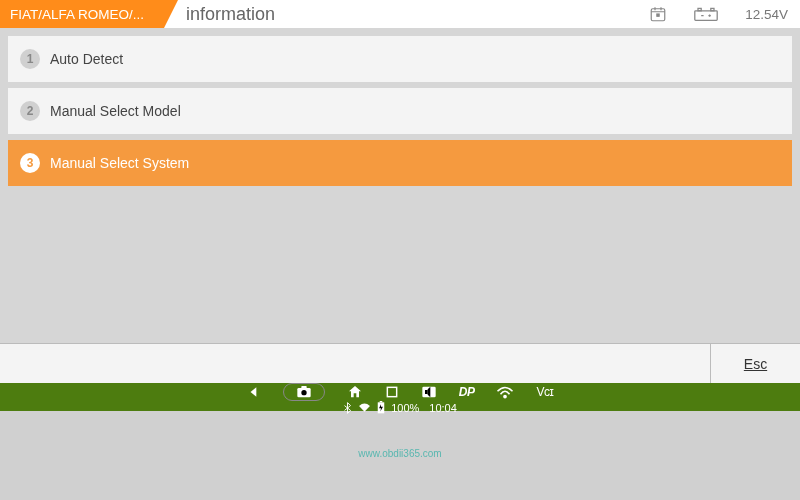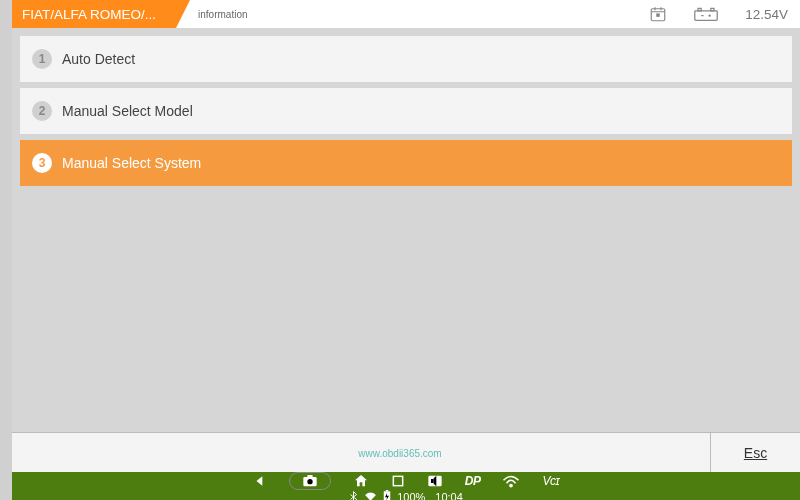--- a/index.html
+++ b/index.html
@@ -1,17 +1,17 @@
 <!DOCTYPE html>
 <html><head>
 <meta charset="utf-8">
 <style>
   * { box-sizing: border-box; margin: 0; padding: 0; }
   html, body { width: 800px; height: 500px; font-family: Arial, sans-serif; overflow: hidden; background: #d0d0d0; }
-  .screen { width: 800px; height: 500px; display: flex; flex-direction: column; padding-left: 12px; }
+  .screen { width: 800px; height: 411px; display: flex; flex-direction: column; }
 
   
   .header { height: 28px; background: #fff; display: flex; align-items: center; position: relative; }
   .tab-brand {
     position: relative;
     height: 28px;
     background: #ff8c1a;
     color: #fff;
     font-size: 13.5px;
     font-weight: 500;
@@ -24,21 +24,21 @@
   .tab-brand::after {
     content: '';
     position: absolute;
     right: -14px; top: 0;
     border-left: 14px solid #ff8c1a;
     border-top: 0;
     border-bottom: 28px solid transparent;
   }
   .tab-info {
     margin-left: 22px;
-    font-size: 10px;
+    font-size: 18px;
     color: #666;
   }
   .header-right {
     margin-left: auto;
     display: flex;
     align-items: center;
     padding-right: 12px;
     gap: 26px;
     color: #777;
     font-size: 13.5px;
@@ -106,21 +106,21 @@
     align-items: center;
     color: #fff;
     font-size: 11px;
     padding: 0 8px;
     flex-direction: column;
   }
   .sysbar .left-icons { display: flex; gap: 22px; align-items: center; flex:1; }
   .sysbar .right-icons { display: flex; gap: 6px; align-items: center; }
   .sysbar svg { display:block; }
   .dp-label { font-weight: bold; font-style: italic; font-size: 12px; letter-spacing: -0.5px; }
-  .vci-label { font-style: italic; font-size: 12px; letter-spacing: -0.5px; }
+  .vci-label { font-size: 12px; letter-spacing: -0.5px; }
   .cam-btn {
     border: 1px solid #888;
     border-radius: 12px;
     padding: 1px 12px;
     display: flex;
     align-items: center;
   }
 </style>
 </head>
 <body>

